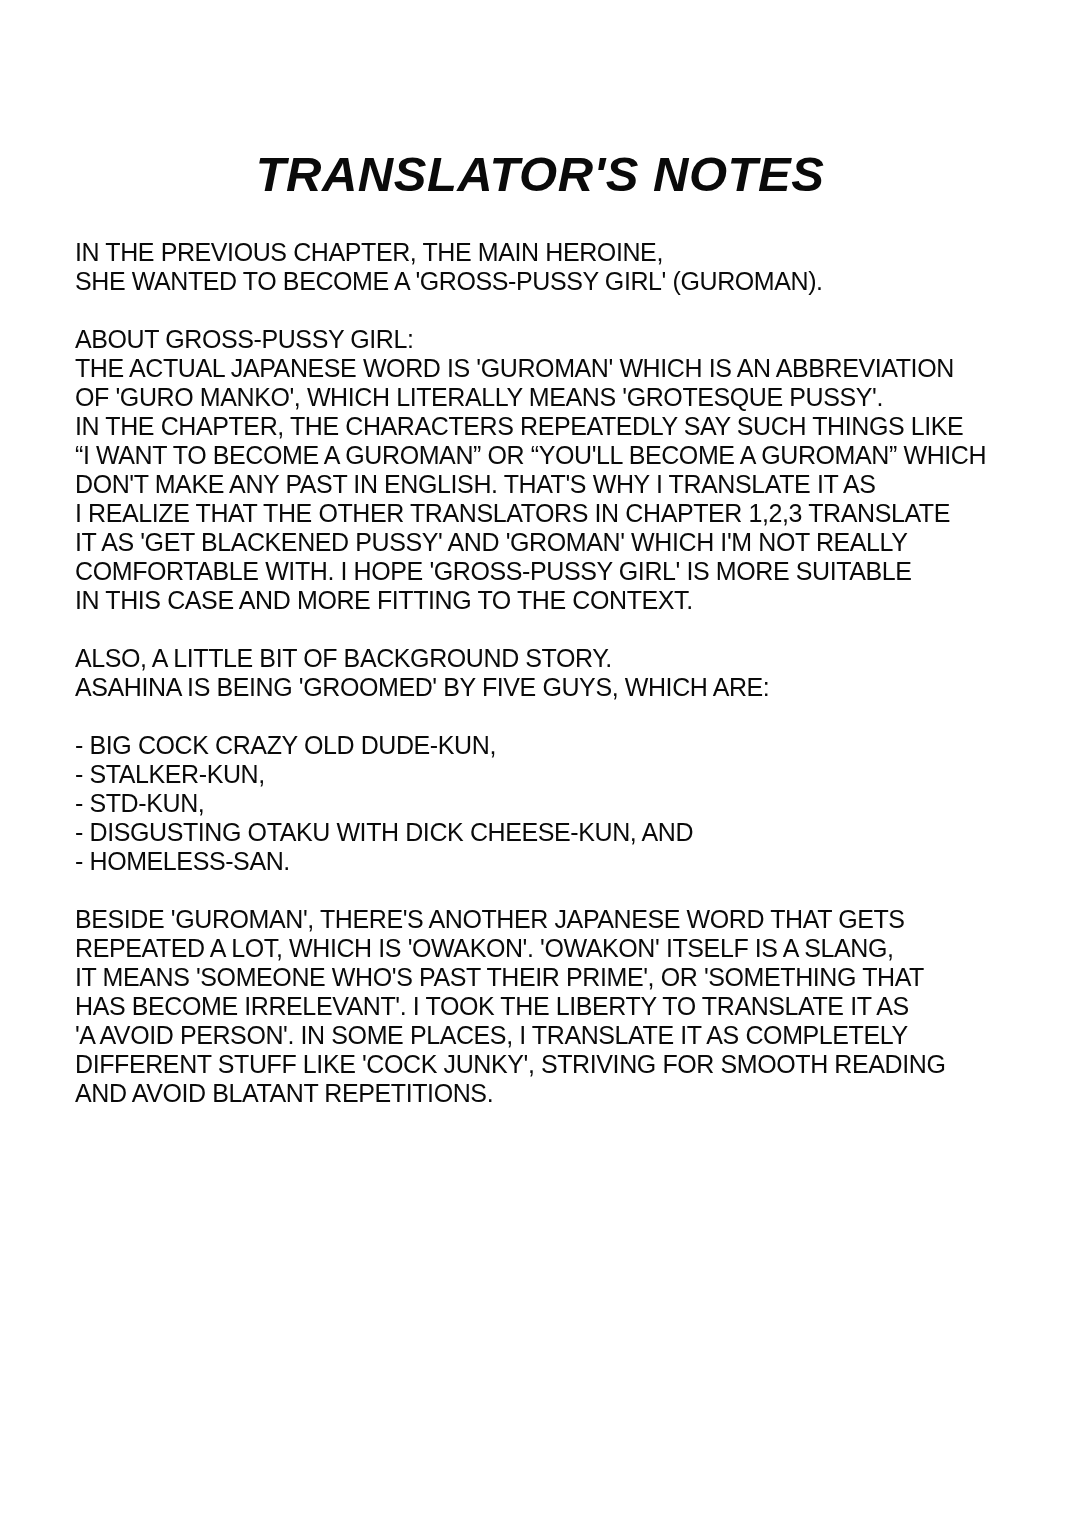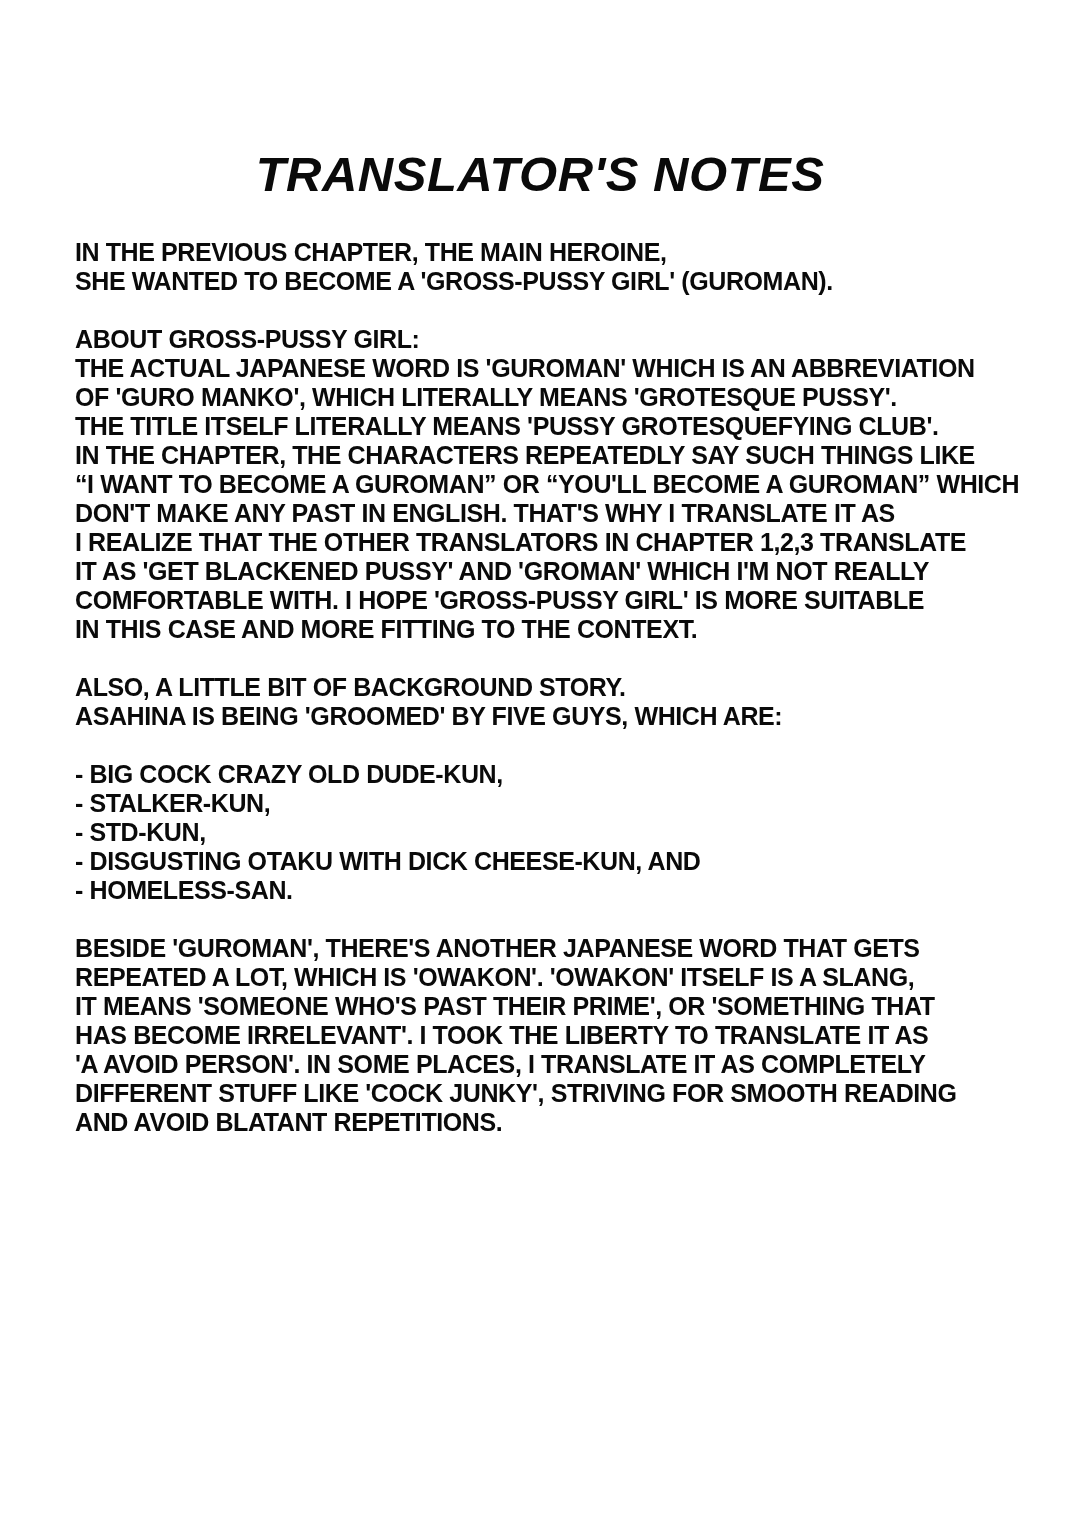--- a/index.html
+++ b/index.html
@@ -25,42 +25,41 @@
   }
   .body {
     margin-top: 36px;
     padding-left: 75px;
     padding-right: 40px;
   }
   .paragraph { margin-bottom: 29px; }
   .paragraph:last-child { margin-bottom: 12px; }
   .paragraph .line {
     font-size: 25px;
-    font-weight: bold;
+    font-weight: normal;
     line-height: 29px;
     letter-spacing: -0.4px;
     white-space: nowrap;
     color: #0a0a0a;
   }
 </style>
 </head>
 <body>
 
 <div class="page">
   <h1 class="title">TRANSLATOR'S NOTES</h1>
   <div class="body">
     <div class="paragraph">
         <div class="line">IN THE PREVIOUS CHAPTER, THE MAIN HEROINE,</div>
         <div class="line">SHE WANTED TO BECOME A 'GROSS-PUSSY GIRL' (GUROMAN).</div>
       </div>
     <div class="paragraph">
         <div class="line">ABOUT GROSS-PUSSY GIRL:</div>
         <div class="line">THE ACTUAL JAPANESE WORD IS 'GUROMAN' WHICH IS AN ABBREVIATION</div>
         <div class="line">OF 'GURO MANKO', WHICH LITERALLY MEANS 'GROTESQUE PUSSY'.</div>
-        <div class="line">THE TITLE ITSELF LITERALLY MEANS 'PUSSY GROTESQUEFYING CLUB'.</div>
         <div class="line">IN THE CHAPTER, THE CHARACTERS REPEATEDLY SAY SUCH THINGS LIKE</div>
         <div class="line">“I WANT TO BECOME A GUROMAN” OR “YOU'LL BECOME A GUROMAN” WHICH</div>
         <div class="line">DON'T MAKE ANY PAST IN ENGLISH. THAT'S WHY I TRANSLATE IT AS</div>
         <div class="line">I REALIZE THAT THE OTHER TRANSLATORS IN CHAPTER 1,2,3 TRANSLATE</div>
         <div class="line">IT AS 'GET BLACKENED PUSSY' AND 'GROMAN' WHICH I'M NOT REALLY</div>
         <div class="line">COMFORTABLE WITH. I HOPE 'GROSS-PUSSY GIRL' IS MORE SUITABLE</div>
         <div class="line">IN THIS CASE AND MORE FITTING TO THE CONTEXT.</div>
       </div>
     <div class="paragraph">
         <div class="line">ALSO, A LITTLE BIT OF BACKGROUND STORY.</div>

